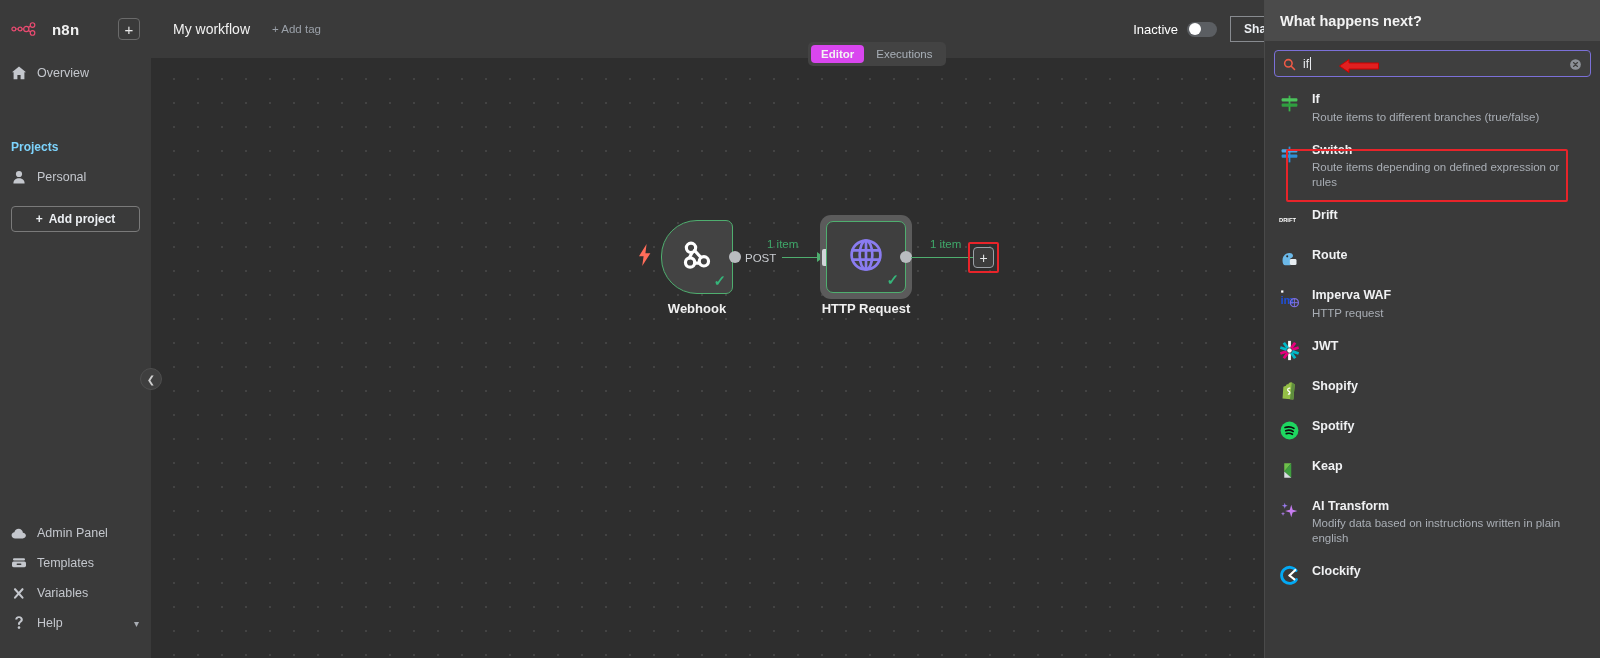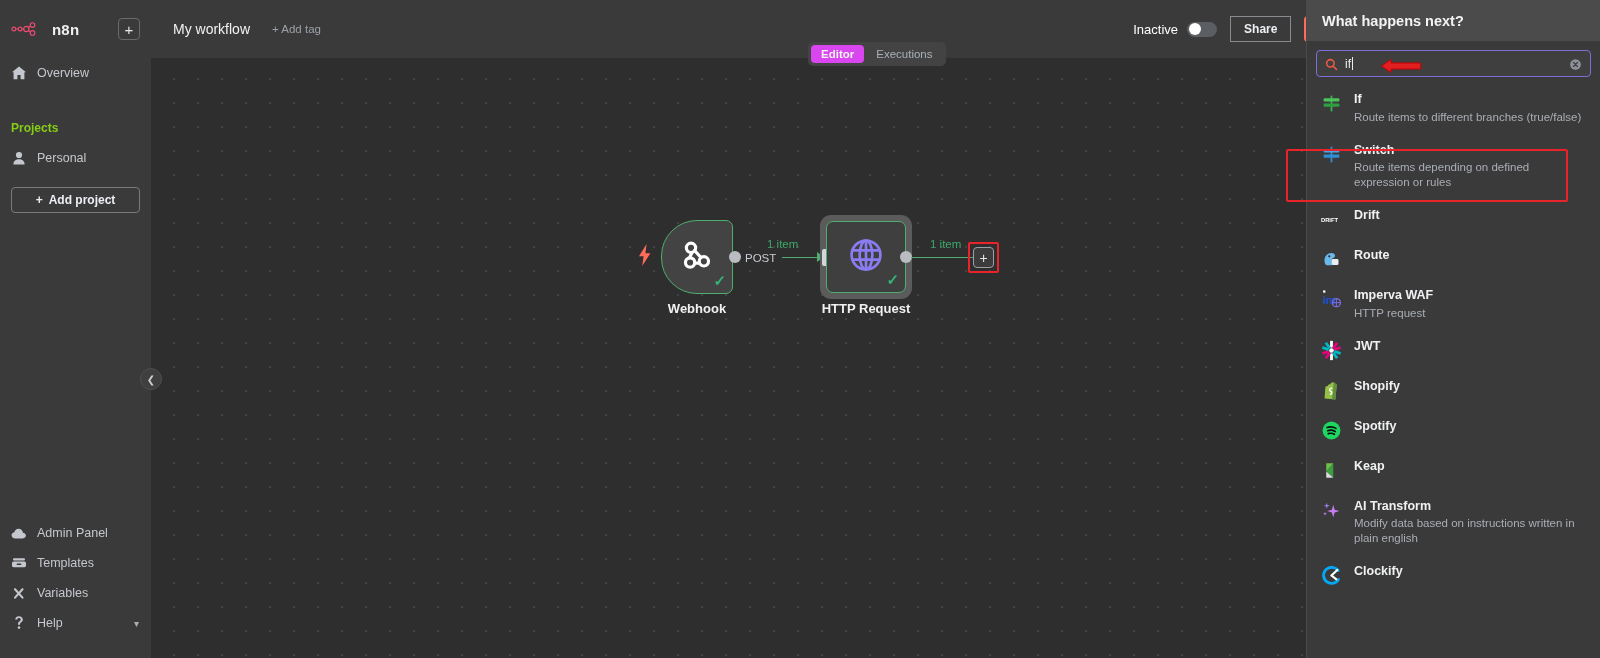--- a/index.html
+++ b/index.html
@@ -32,22 +32,22 @@
   }
   .nav-item {
     display: flex; align-items: center; gap: 10px;
     height: 30px; padding: 0 11px; margin: 0 0 0 0;
     color: #c4c7cd; font-size: 12.5px; cursor: pointer;
   }
   .nav-ico { width: 16px; height: 16px; display: flex; align-items: center; justify-content: center; flex: 0 0 16px; }
   .nav-ico svg { display: block; }
   #overview-item { margin-top: 14px; }
   .sec-label {
-    font-size: 12px; font-weight: bold; color: #84cc16;
-    padding: 0 11px; margin-top: 33px; margin-bottom: 8px;
+    font-size: 12px; font-weight: bold; color: #7dd3fc;
+    padding: 0 11px; margin-top: 52px; margin-bottom: 8px;
   }
   .add-project {
     margin: 14px 11px 0 11px; height: 26px;
     border: 1px solid #7a7a7a; border-radius: 4px;
     display: flex; align-items: center; justify-content: center; gap: 6px;
     font-size: 12px; font-weight: bold; color: #eceff3; cursor: pointer;
     background: transparent;
   }
   .side-bottom { margin-top: auto; padding-bottom: 20px; }
   .help-row { display: flex; align-items: center; justify-content: space-between; padding-right: 12px; }
@@ -187,21 +187,21 @@
     color: #e6e8ea; font-size: 14px; line-height: 1; cursor: pointer;
   }
   
   #plus-annot {
     position: absolute; left: 817px; top: 184px; width: 31px; height: 31px;
     border: 2.4px solid #e8242a; border-radius: 2px; pointer-events: none;
   }
 
   
   #rightpanel {
-    position: absolute; right: 0; top: 0; width: 294px; height: 658px;
+    position: absolute; right: 0; top: 0; width: 336px; height: 658px;
     background: #3a3a3a; z-index: 15;
     display: flex; flex-direction: column;
     border-left: 1px solid #4a4a4a;
   }
   #rp-header {
     height: 41px; flex: 0 0 41px; display: flex; align-items: center;
     padding: 0 15px; background: #4b4b4b;
   }
   #rp-title { font-size: 14.5px; font-weight: bold; color: #f3f3f3; }
   #rp-search-wrap { padding: 9px 9px 6px 9px; background: #3a3a3a; position: relative; }

